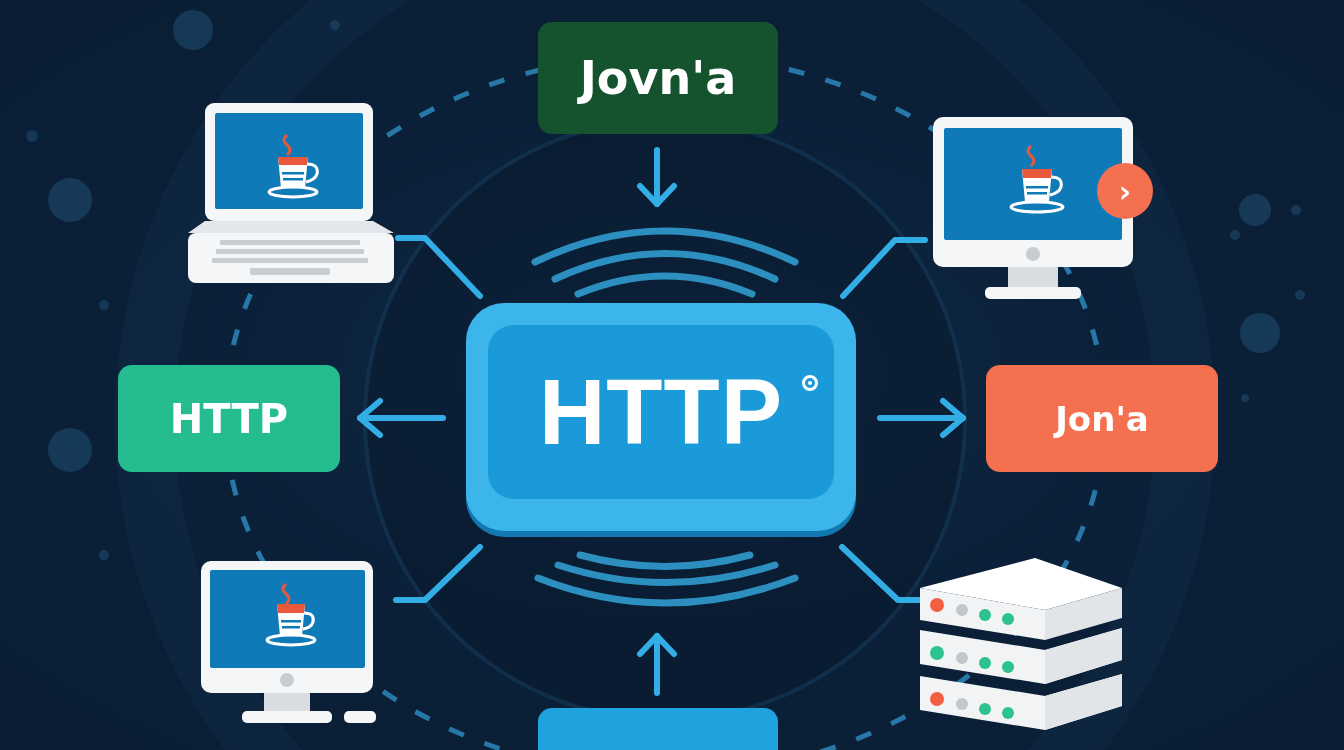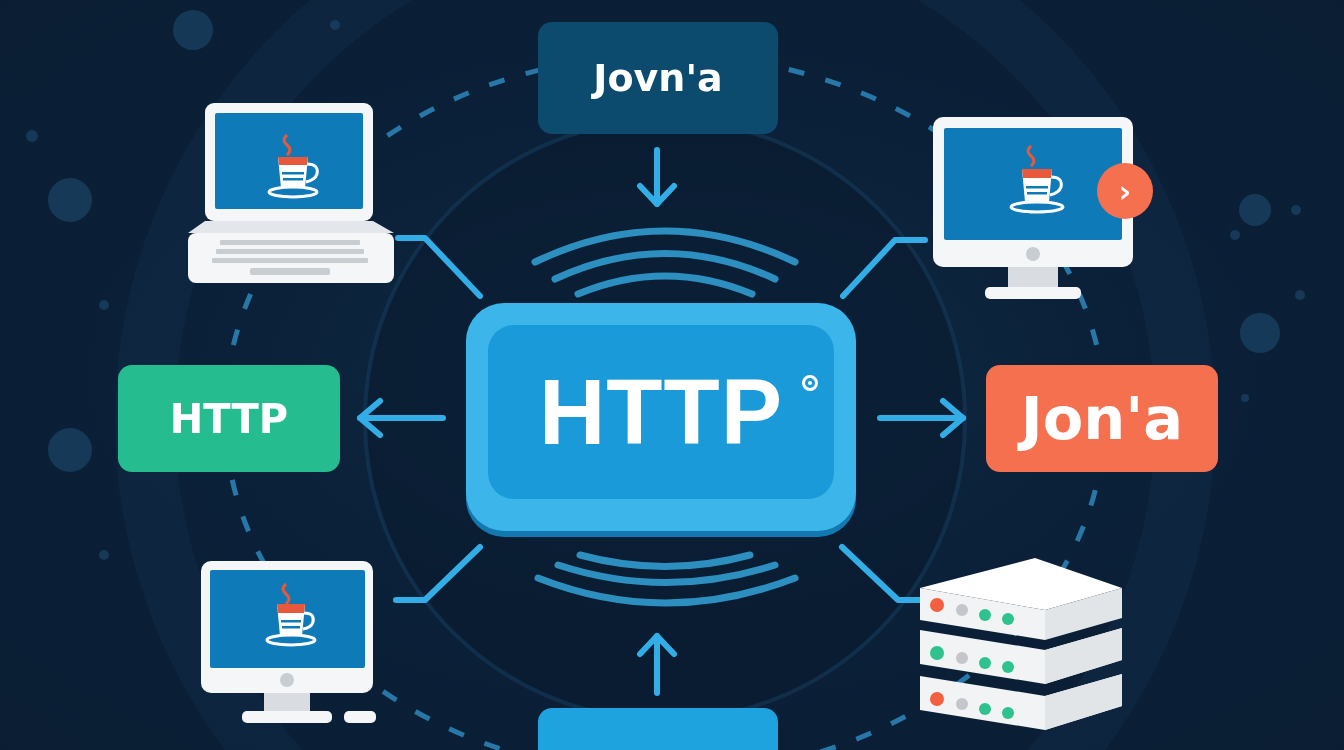--- a/index.html
+++ b/index.html
@@ -7,23 +7,23 @@
   body {
     position:relative;
     background: radial-gradient(ellipse at 50% 50%, #0f2a45 0%, #0b2139 45%, #0a1d33 100%);
     font-family: "DejaVu Sans", sans-serif;
   }
   .bg-svg { position:absolute; left:0; top:0; width:1344px; height:750px; }
   .box {
     position:absolute; border-radius:14px; display:flex; align-items:center; justify-content:center;
     color:#ffffff; font-weight:bold; font-family:"DejaVu Sans", sans-serif;
   }
-  .box-top { left:538px; top:22px; width:240px; height:112px; background:#0c4a6e; font-size:38px; }
+  .box-top { left:538px; top:22px; width:240px; height:112px; background:#14532d; font-size:46px; }
   .box-left { left:118px; top:365px; width:222px; height:107px; background:#25bd8f; font-size:40px; }
-  .box-right { left:986px; top:365px; width:232px; height:107px; background:#f4704f; font-size:59px; }
+  .box-right { left:986px; top:365px; width:232px; height:107px; background:#f4704f; font-size:34px; }
   .box-bottom { left:538px; top:708px; width:240px; height:60px; background:#1ea3df; border-radius:14px 14px 0 0; }
   .center-key {
     position:absolute; left:466px; top:303px; width:390px; height:228px; border-radius:38px;
     background:#3cb5ea;
     box-shadow: 0 6px 0 #1278b0, 0 0 0 2px #0c2038;
   }
   .center-key-inner {
     position:absolute; left:22px; top:22px; right:22px; bottom:32px; border-radius:26px;
     background:#1a9ad8; display:flex; align-items:center; justify-content:center;
   }

